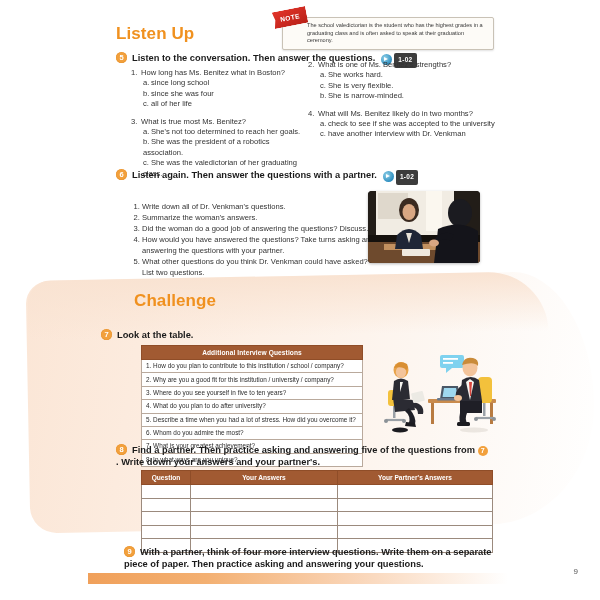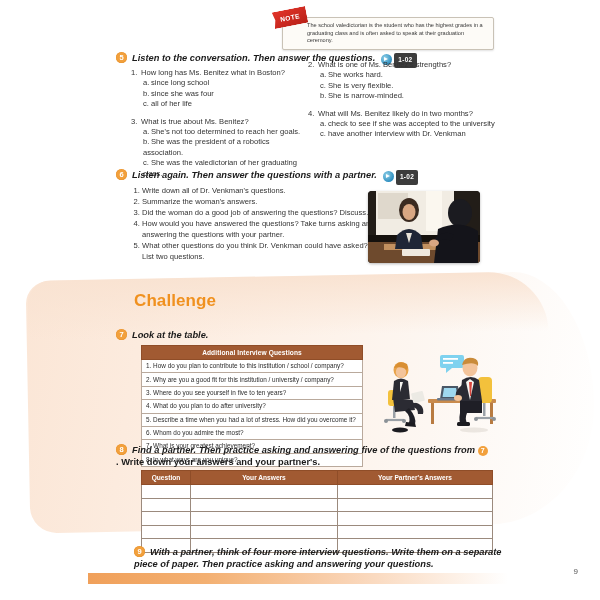--- a/index.html
+++ b/index.html
@@ -50,21 +50,21 @@
 
   
   .act{position:absolute;}
   .bullet{
     display:inline-block;width:11px;height:11px;border-radius:50%;
     background:#f2a03c;color:#fff;font-size:7.5px;font-weight:bold;
     text-align:center;line-height:11px;vertical-align:1px;
     box-shadow:0 0 0 .5px #e8922c inset;
   }
   .act-head{font-size:9.3px;font-weight:bold;color:#1b1b1b;line-height:12px;}
-  .act-head .txt{margin-left:5px;font-style:italic;}
+  .act-head .txt{margin-left:5px;}
 
   
   .audio{display:inline-block;margin-left:6px;vertical-align:-2px;white-space:nowrap;}
   .audio .spk{
     display:inline-block;width:11px;height:11px;border-radius:50%;
     background:radial-gradient(circle at 35% 35%,#8fd0e8,#2f8fc0 70%,#1d6f9e);
     vertical-align:-2px;position:relative;
   }
   .audio .spk:after{
     content:"";position:absolute;left:3px;top:3px;width:0;height:0;
@@ -152,40 +152,41 @@
 </head>
 <body>
 
 <div class="page">
 
   <div class="challenge-bg"></div>
   <div class="challenge-bg2"></div>
 
   <div class="content">
 
+    <div class="sec-title" id="listen-title">Listen Up</div>
 
     <div class="note">
       <div class="note-flag">NOTE</div>
       <div style="padding-left:16px;">The school valedictorian is the student who has the highest grades in a graduating class and is often asked to speak at their graduation ceremony.</div>
     </div>
 
     <div class="act act-head" style="left:116px;top:52px;">
       <span class="bullet">5</span><span class="txt">Listen to the conversation. Then answer the questions.</span><span class="audio"><span class="spk"></span><span class="trk">1-02</span></span>
     </div>
 
     <div class="qcol" style="left:131px;top:68px;width:175px;">
       <div class="q">
         <span class="num">1.</span><span>How long has Ms. Benitez what in Boston?</span>
         <div class="opt"><span class="let">a.</span><span>since long school</span></div>
         <div class="opt"><span class="let">b.</span><span>since she was four</span></div>
         <div class="opt"><span class="let">c.</span><span>all of her life</span></div>
       </div>
       <div class="qgap"></div>
       <div class="q">
-        <span class="num">3.</span><span>What is true about Ms. Benitez?</span>
+        <span class="num">3.</span><span>What is true most Ms. Benitez?</span>
         <div class="opt"><span class="let">a.</span><span>She's not too determined to reach her goals.</span></div>
         <div class="opt"><span class="let">b.</span><span>She was the president of a robotics association.</span></div>
         <div class="opt"><span class="let">c.</span><span>She was the valedictorian of her graduating class.</span></div>
       </div>
     </div>
 
     <div class="qcol" style="left:308px;top:60px;width:190px;">
       <div class="q">
         <span class="num">2.</span><span>What is one of Ms. Benitez's strengths?</span>
         <div class="opt"><span class="let">a.</span><span>She works hard.</span></div>
@@ -197,21 +198,21 @@
         <span class="num">4.</span><span>What will Ms. Benitez likely do in two months?</span>
         <div class="opt"><span class="let">a.</span><span>check to see if she was accepted to the university</span></div>
         <div class="opt"><span class="let">c.</span><span>have another interview with Dr. Venkman</span></div>
       </div>
     </div>
 
     <div class="act act-head" style="left:116px;top:169px;">
       <span class="bullet">6</span><span class="txt">Listen again. Then answer the questions with a partner.</span><span class="audio"><span class="spk"></span><span class="trk">1-02</span></span>
     </div>
 
-    <div class="numlist" style="left:129px;top:186px;">
+    <div class="numlist" style="left:129px;top:202px;">
       <ol>
         <li>Write down all of Dr. Venkman's questions.</li>
         <li>Summarize the woman's answers.</li>
         <li>Did the woman do a good job of answering the questions? Discuss.</li>
         <li>How would you have answered the questions? Take turns asking and answering the questions with your partner.</li>
         <li>What other questions do you think Dr. Venkman could have asked? List two questions.</li>
       </ol>
     </div>
 
     <div class="photo">
@@ -230,21 +231,21 @@
         <ellipse cx="92" cy="22" rx="12" ry="14" fill="#1b1b20"></ellipse>
         <path d="M70 38 q22 -10 40 2 l0 32 h-44 z" fill="#14141a"></path>
         <path d="M66 48 q10 -10 20 -4 l-3 6 q-8 -4 -15 3 z" fill="#14141a"></path>
         <ellipse cx="66" cy="52" rx="5" ry="3.5" fill="#d9a783"></ellipse>
         <rect x="34" y="58" width="28" height="7" rx="1" fill="#efe9de"></rect>
       </svg>
     </div>
 
     <div class="sec-title" id="challenge-title">Challenge</div>
 
-    <div class="act act-head" style="left:116px;top:329px;">
+    <div class="act act-head" style="left:101px;top:329px;">
       <span class="bullet">7</span><span class="txt">Look at the table.</span>
     </div>
 
     <table class="qtable">
       <tbody>
           <tr>
         <th>Additional Interview Questions</th>
       </tr>
       <tr>
             <td>1. How do you plan to contribute to this institution / school / company?</td>
@@ -361,21 +362,21 @@
             <td></td>
           </tr>
       <tr>
             <td></td>
             <td></td>
             <td></td>
           </tr>
     </tbody>
       </table>
 
-    <div class="act act-head" style="left:134px;top:546px;width:376px;">
+    <div class="act act-head" style="left:124px;top:546px;width:376px;">
       <span class="bullet">9</span><span class="txt">With a partner, think of four more interview questions. Write them on a separate piece of paper. Then practice asking and answering your questions.</span>
     </div>
 
   </div>
 
   <div class="bottom-bar"></div>
   <div class="page-number">9</div>
 </div>
 
 </body></html>

